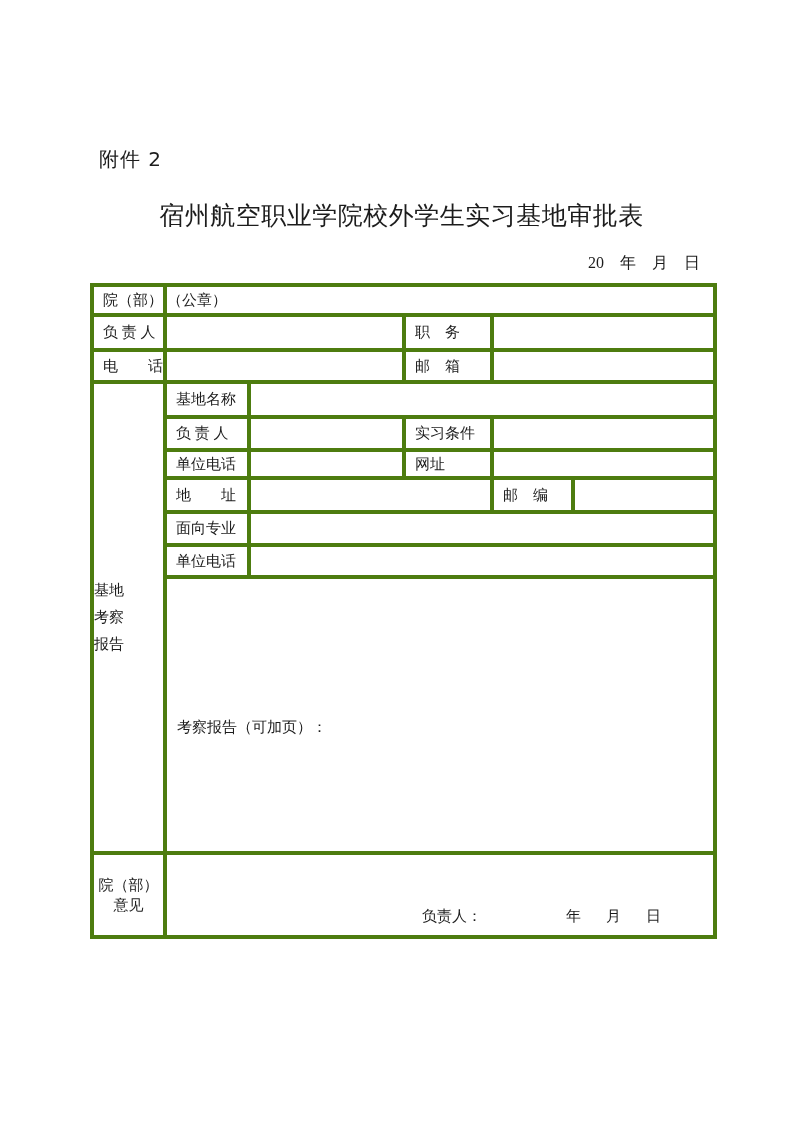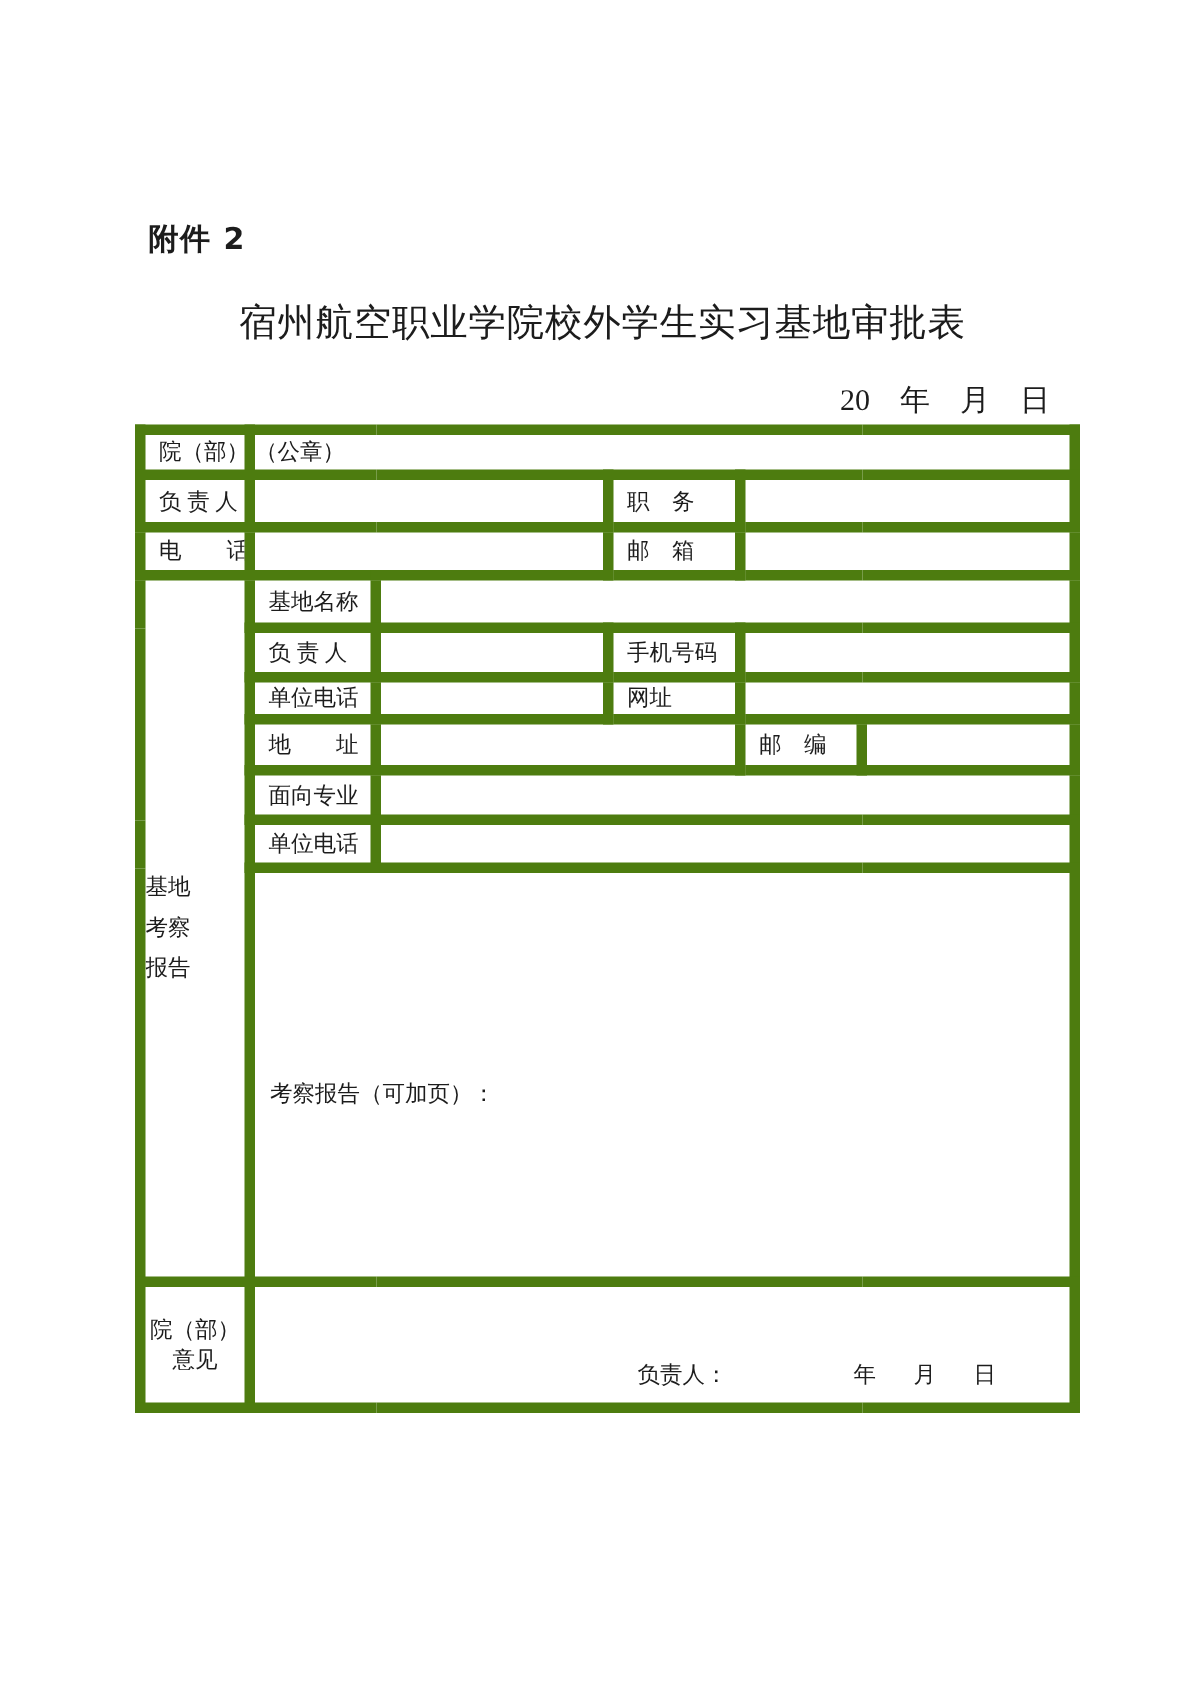--- a/index.html
+++ b/index.html
@@ -10,48 +10,47 @@
     font-family: "Liberation Serif", "DejaVu Serif", serif;
     color: #1c1c1c;
     overflow: hidden;
   }
   .attachment {
     position: absolute;
     left: 99px; top: 146px;
     font-size: 20px;
     font-family: "DejaVu Sans", "Liberation Sans", sans-serif;
     letter-spacing: 1px;
-    font-weight: bold;
   }
   .doc-title {
     position: absolute;
     left: 90px; top: 199px; width: 623px;
     text-align: center;
     font-size: 25px;
     font-weight: normal;
     letter-spacing: 0.5px;
     line-height: 1.35;
   }
   .date-line {
     position: absolute;
     left: 90px; top: 253px; width: 623px;
     text-align: right;
     padding-right: 13px;
-    font-size: 20px;
+    font-size: 16px;
   }
   table.form {
     position: absolute;
     left: 90px; top: 283px;
     width: 623px;
     border-collapse: collapse;
     table-layout: fixed;
     font-size: 15px;
   }
   table.form td {
-    border: 7px solid #4d7c0f;
+    border: 4px solid #4d7c0f;
     vertical-align: middle;
     overflow: hidden;
   }
   td.lbl { padding-left: 9px; white-space: nowrap; }
   td.seal { text-align: left; }
   td.section-lbl {
     text-align: left;
     line-height: 27px;
   }
   td.report-cell {
@@ -115,21 +114,21 @@
       <span style="display:block">考察</span>
       <span style="display:block">报告</span>
     </td>
     <td class="lbl">基地名称</td>
     <td colspan="4"></td>
   </tr>
 
   <tr style="height:33px">
     <td class="lbl">负 责 人</td>
     <td></td>
-    <td class="lbl">手机号码</td>
+    <td class="lbl">实习条件</td>
     <td colspan="2"></td>
   </tr>
 
   <tr style="height:28px">
     <td class="lbl">单位电话</td>
     <td></td>
     <td class="lbl">网址</td>
     <td colspan="2"></td>
   </tr>
 

